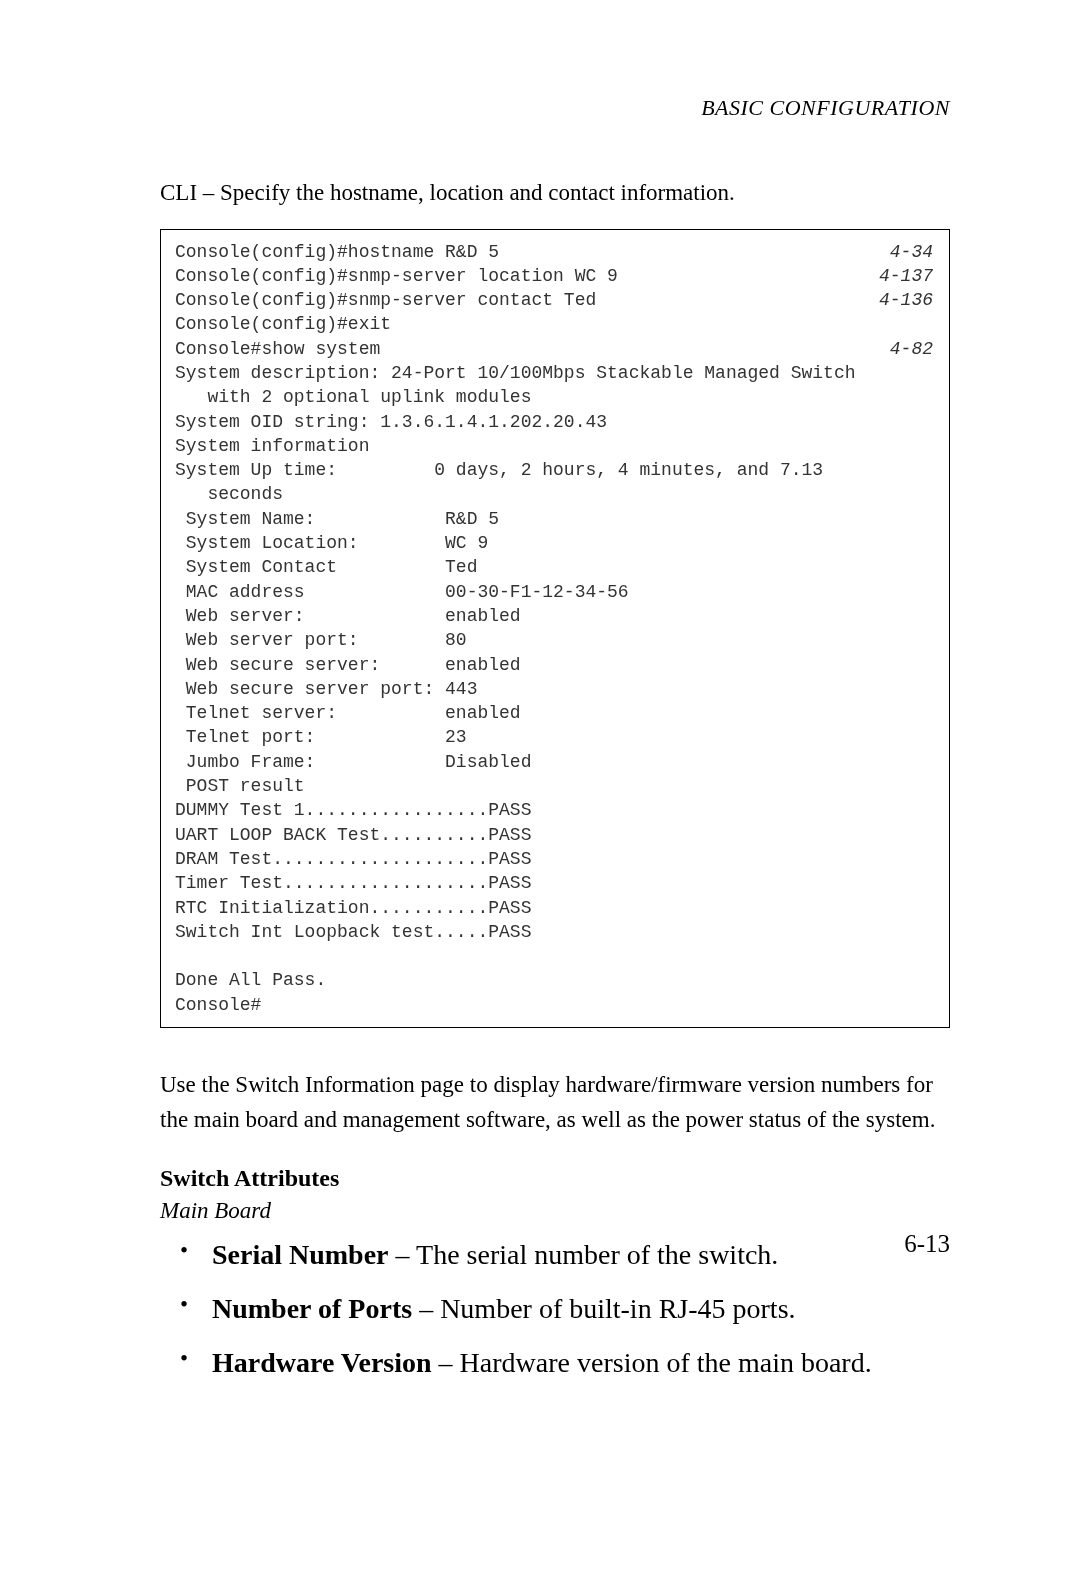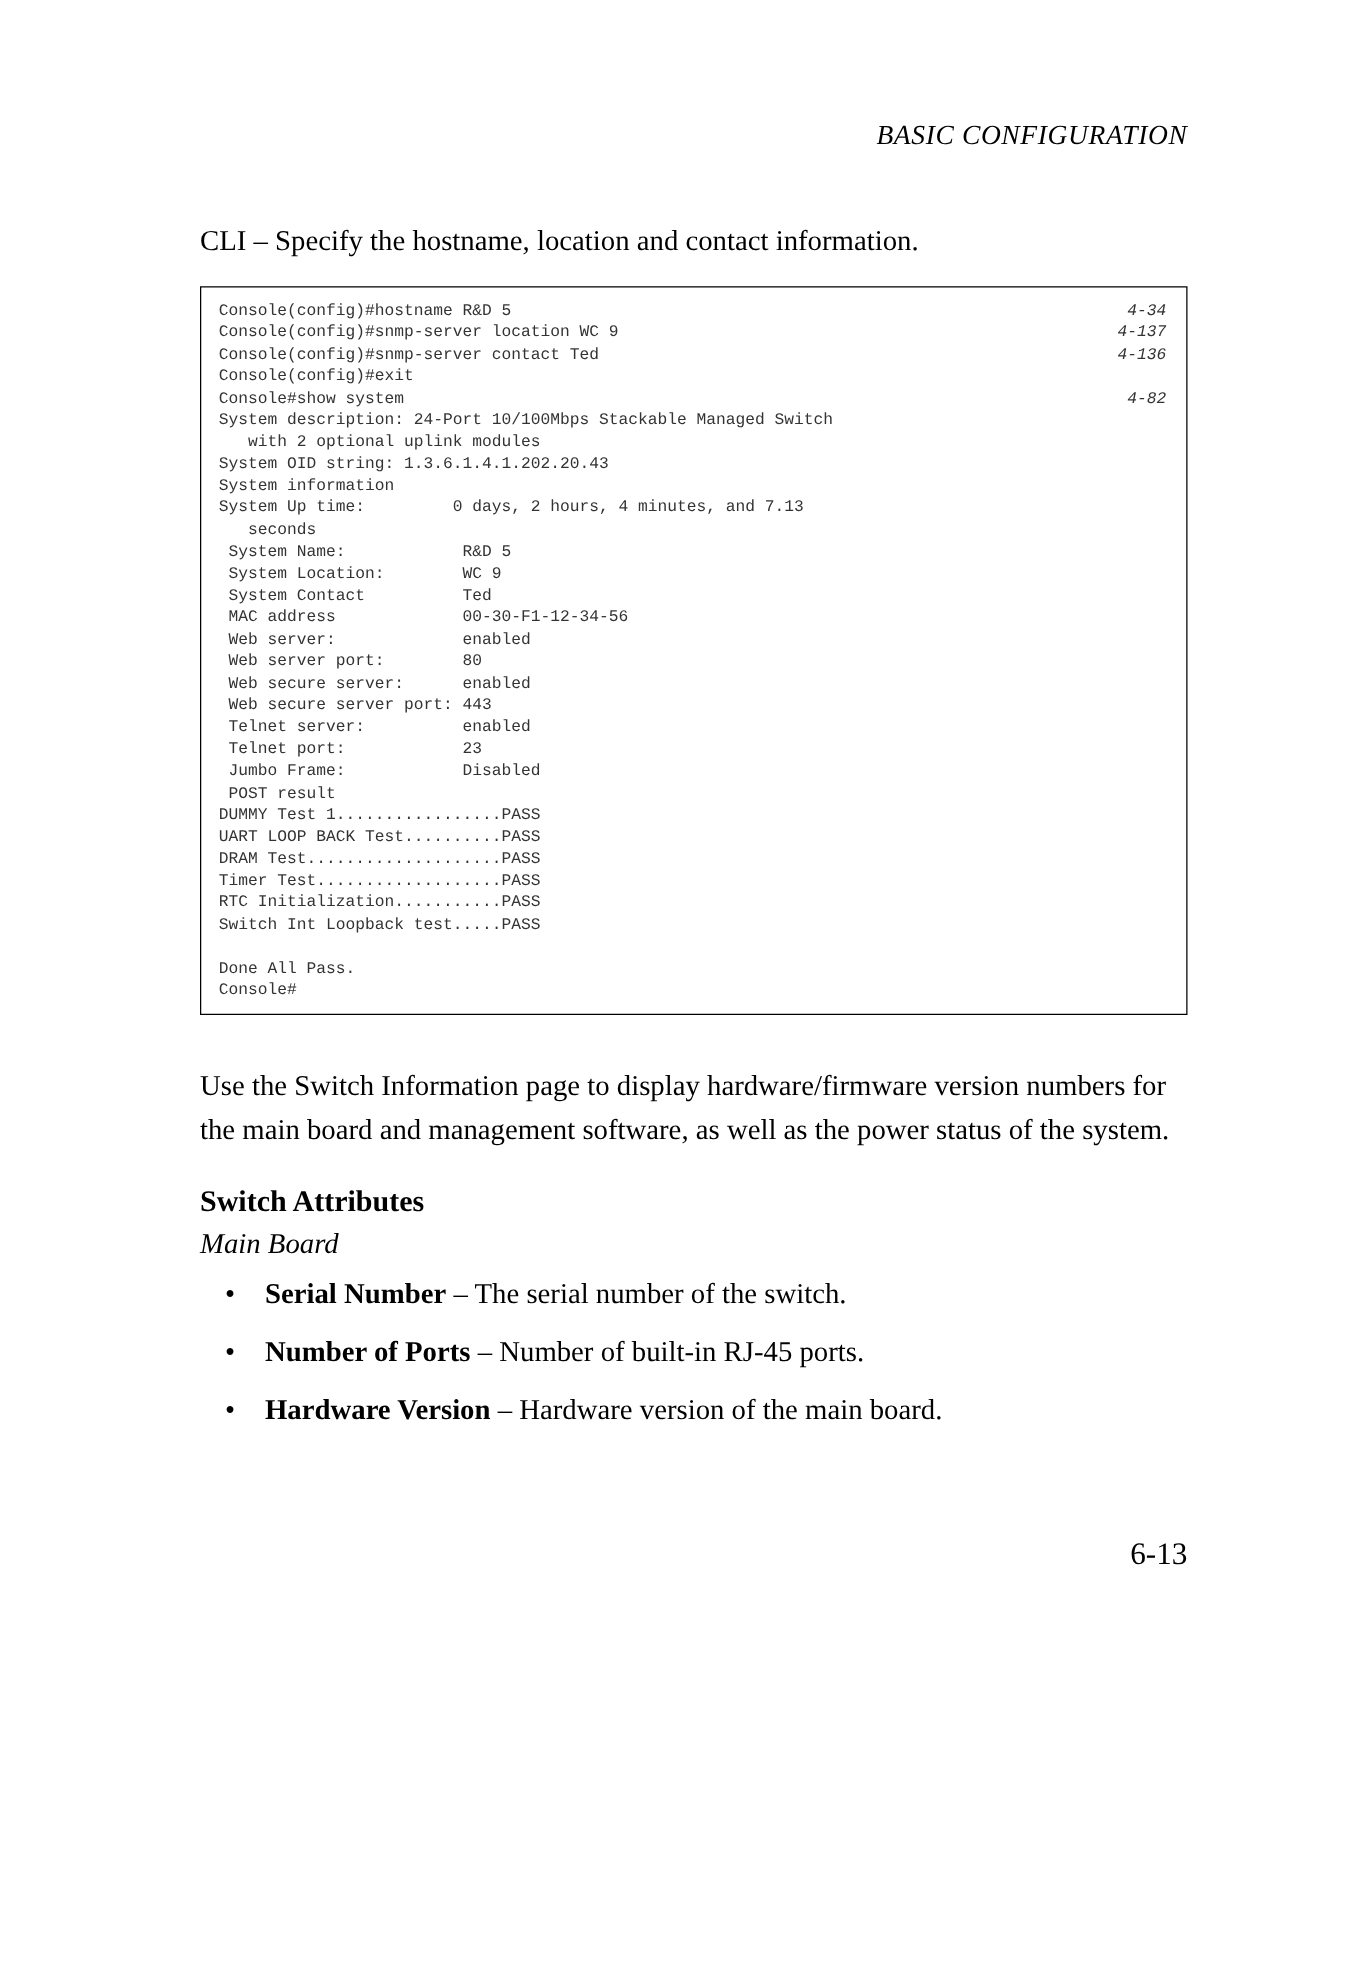--- a/index.html
+++ b/index.html
@@ -34,21 +34,21 @@
     font-size: 23px;
     margin: 0 0 18px 60px;
     line-height: 1.5;
   }
   .cli-intro b { font-weight: 400; }
   .cli-box {
     border: 1px solid #000;
     margin: 0 0 40px 60px;
     padding: 10px 14px 10px 14px;
     font-family: "Courier New", Courier, monospace;
-    font-size: 13px;
+    font-size: 18px;
     line-height: 1.35;
     white-space: pre;
     overflow: hidden;
     color: #333;
   }
   .cli-row {
     display: flex;
     justify-content: space-between;
   }
   .cli-ref {
@@ -74,21 +74,21 @@
     font-style: italic;
     font-size: 23px;
     margin: 0 0 10px 60px;
   }
   ul.attrs {
     margin: 0 0 0 60px;
     padding: 0 0 0 52px;
     list-style: none;
   }
   ul.attrs li {
-    font-size: 23px;
+    font-size: 28px;
     line-height: 1.5;
     margin: 0 0 12px 0;
     position: relative;
   }
   ul.attrs li::before {
     content: "•";
     position: absolute;
     left: -32px;
     top: 0;
     font-size: 23px;

